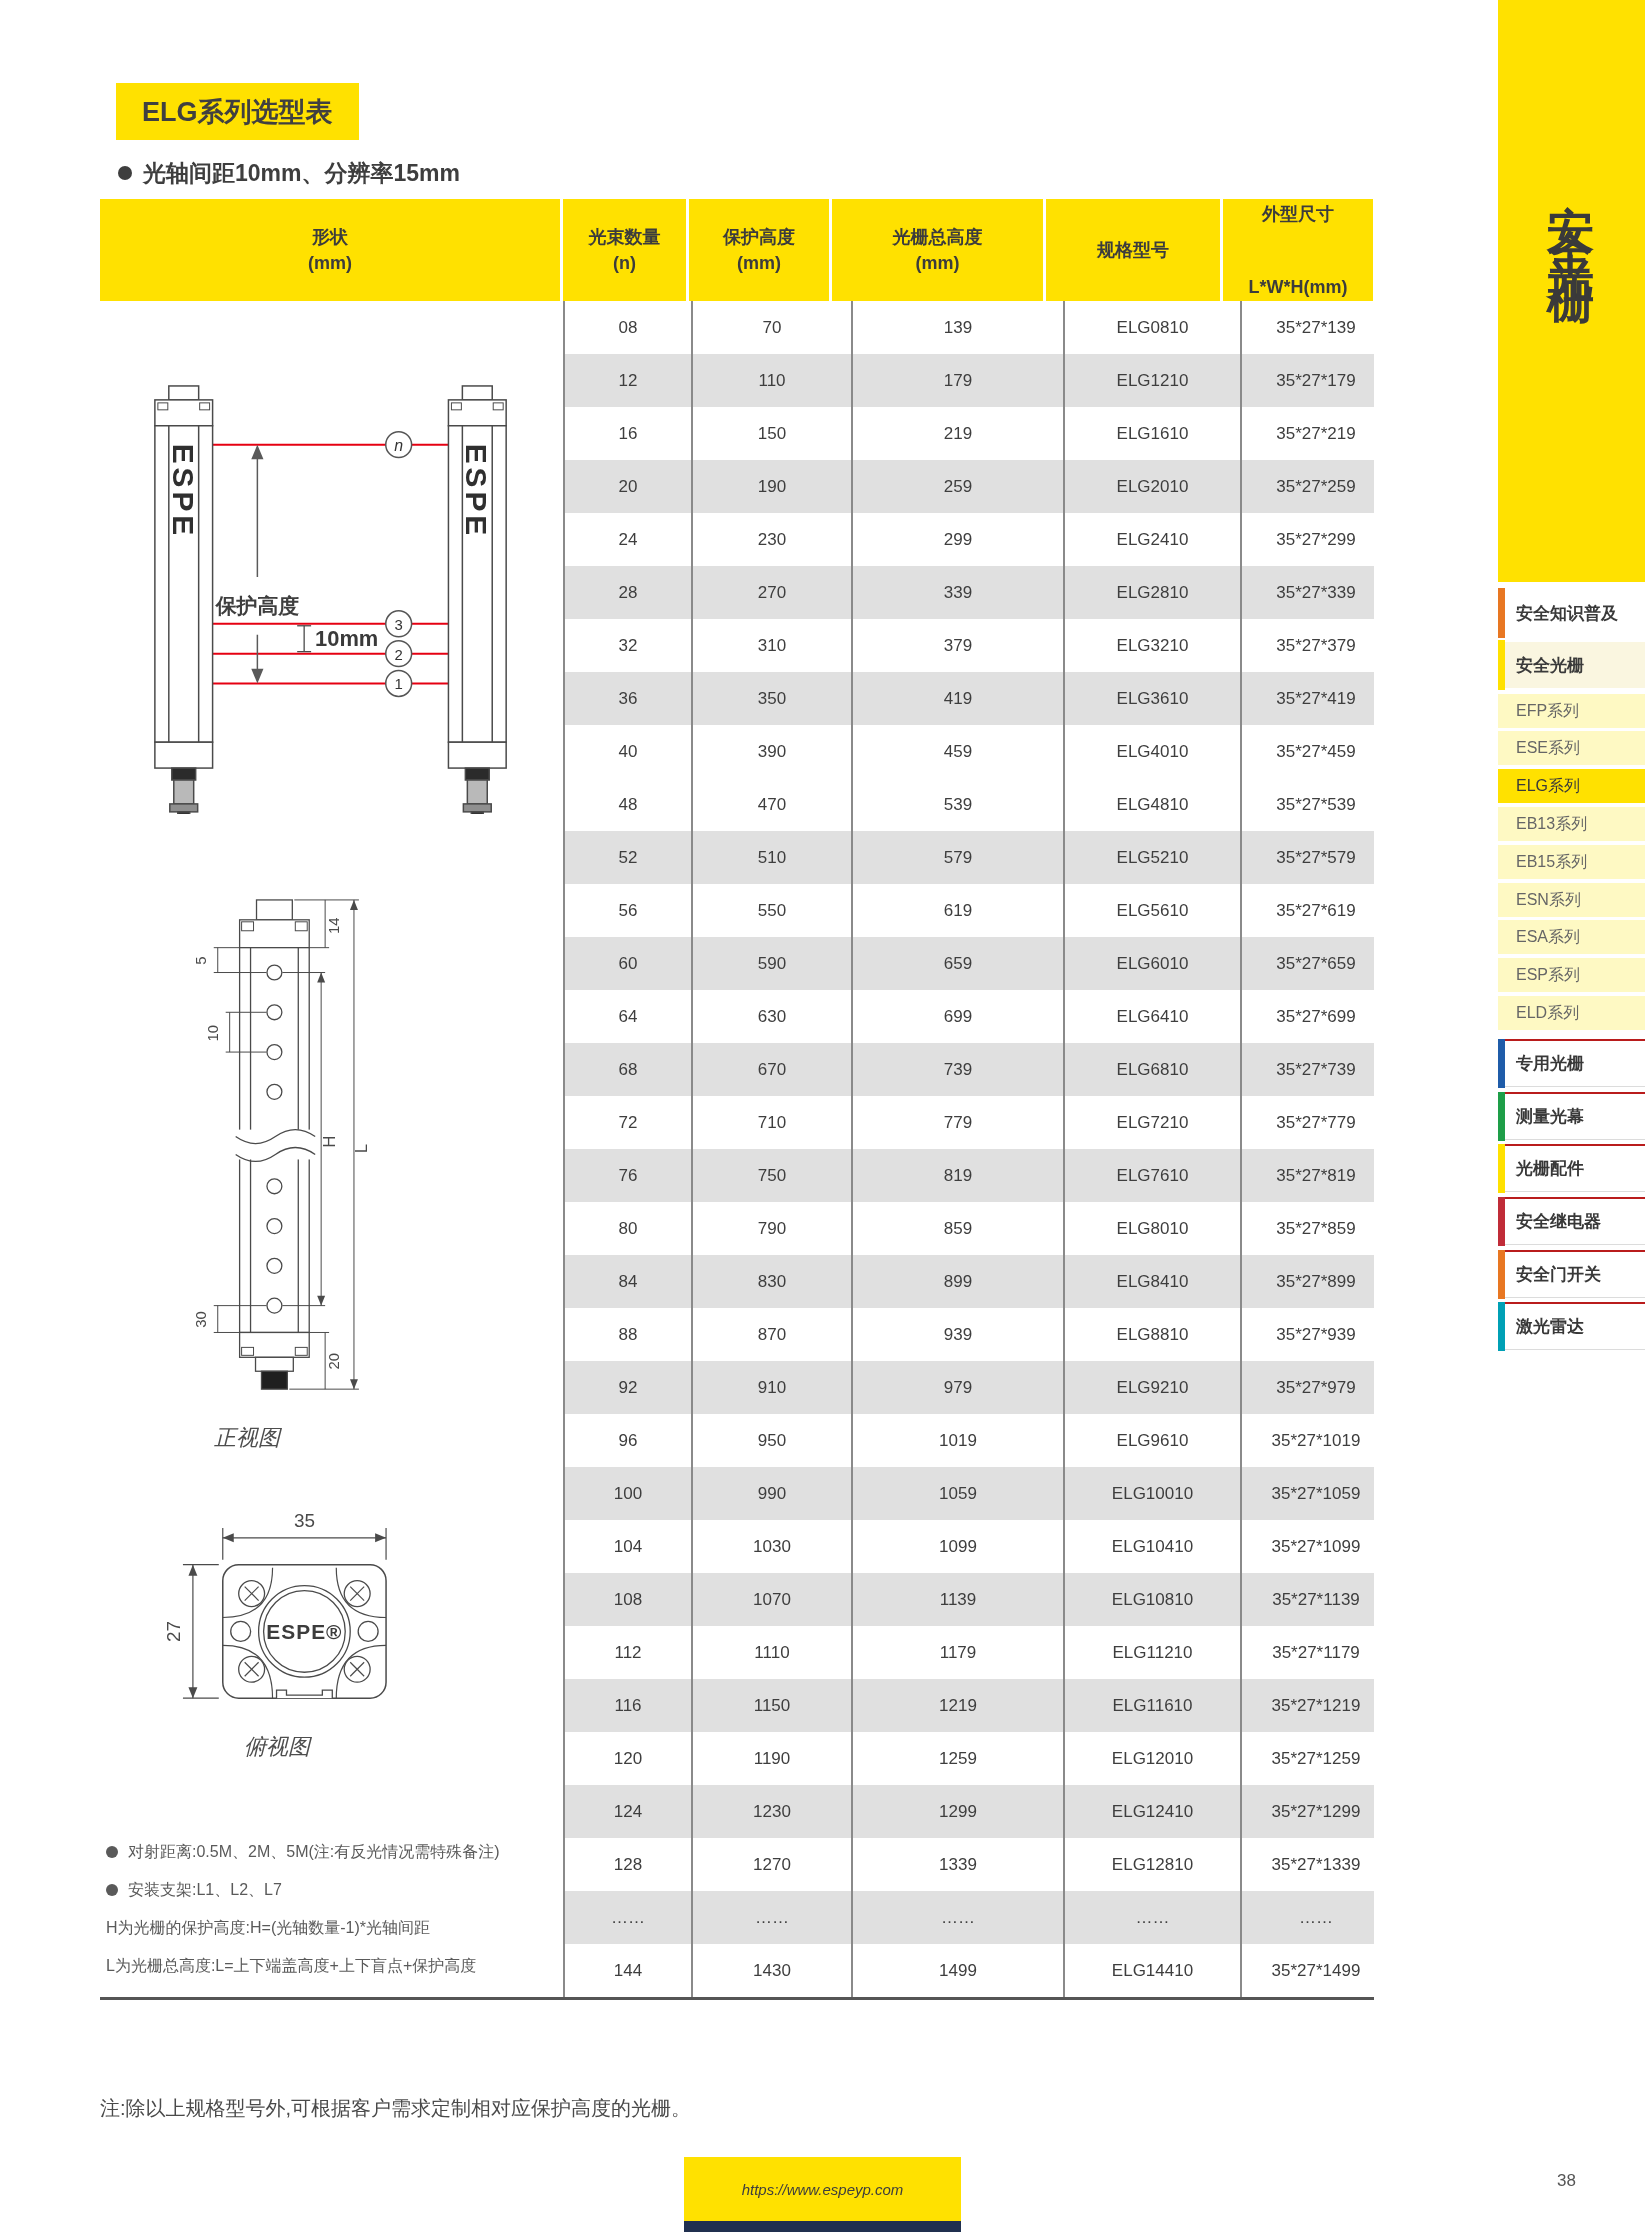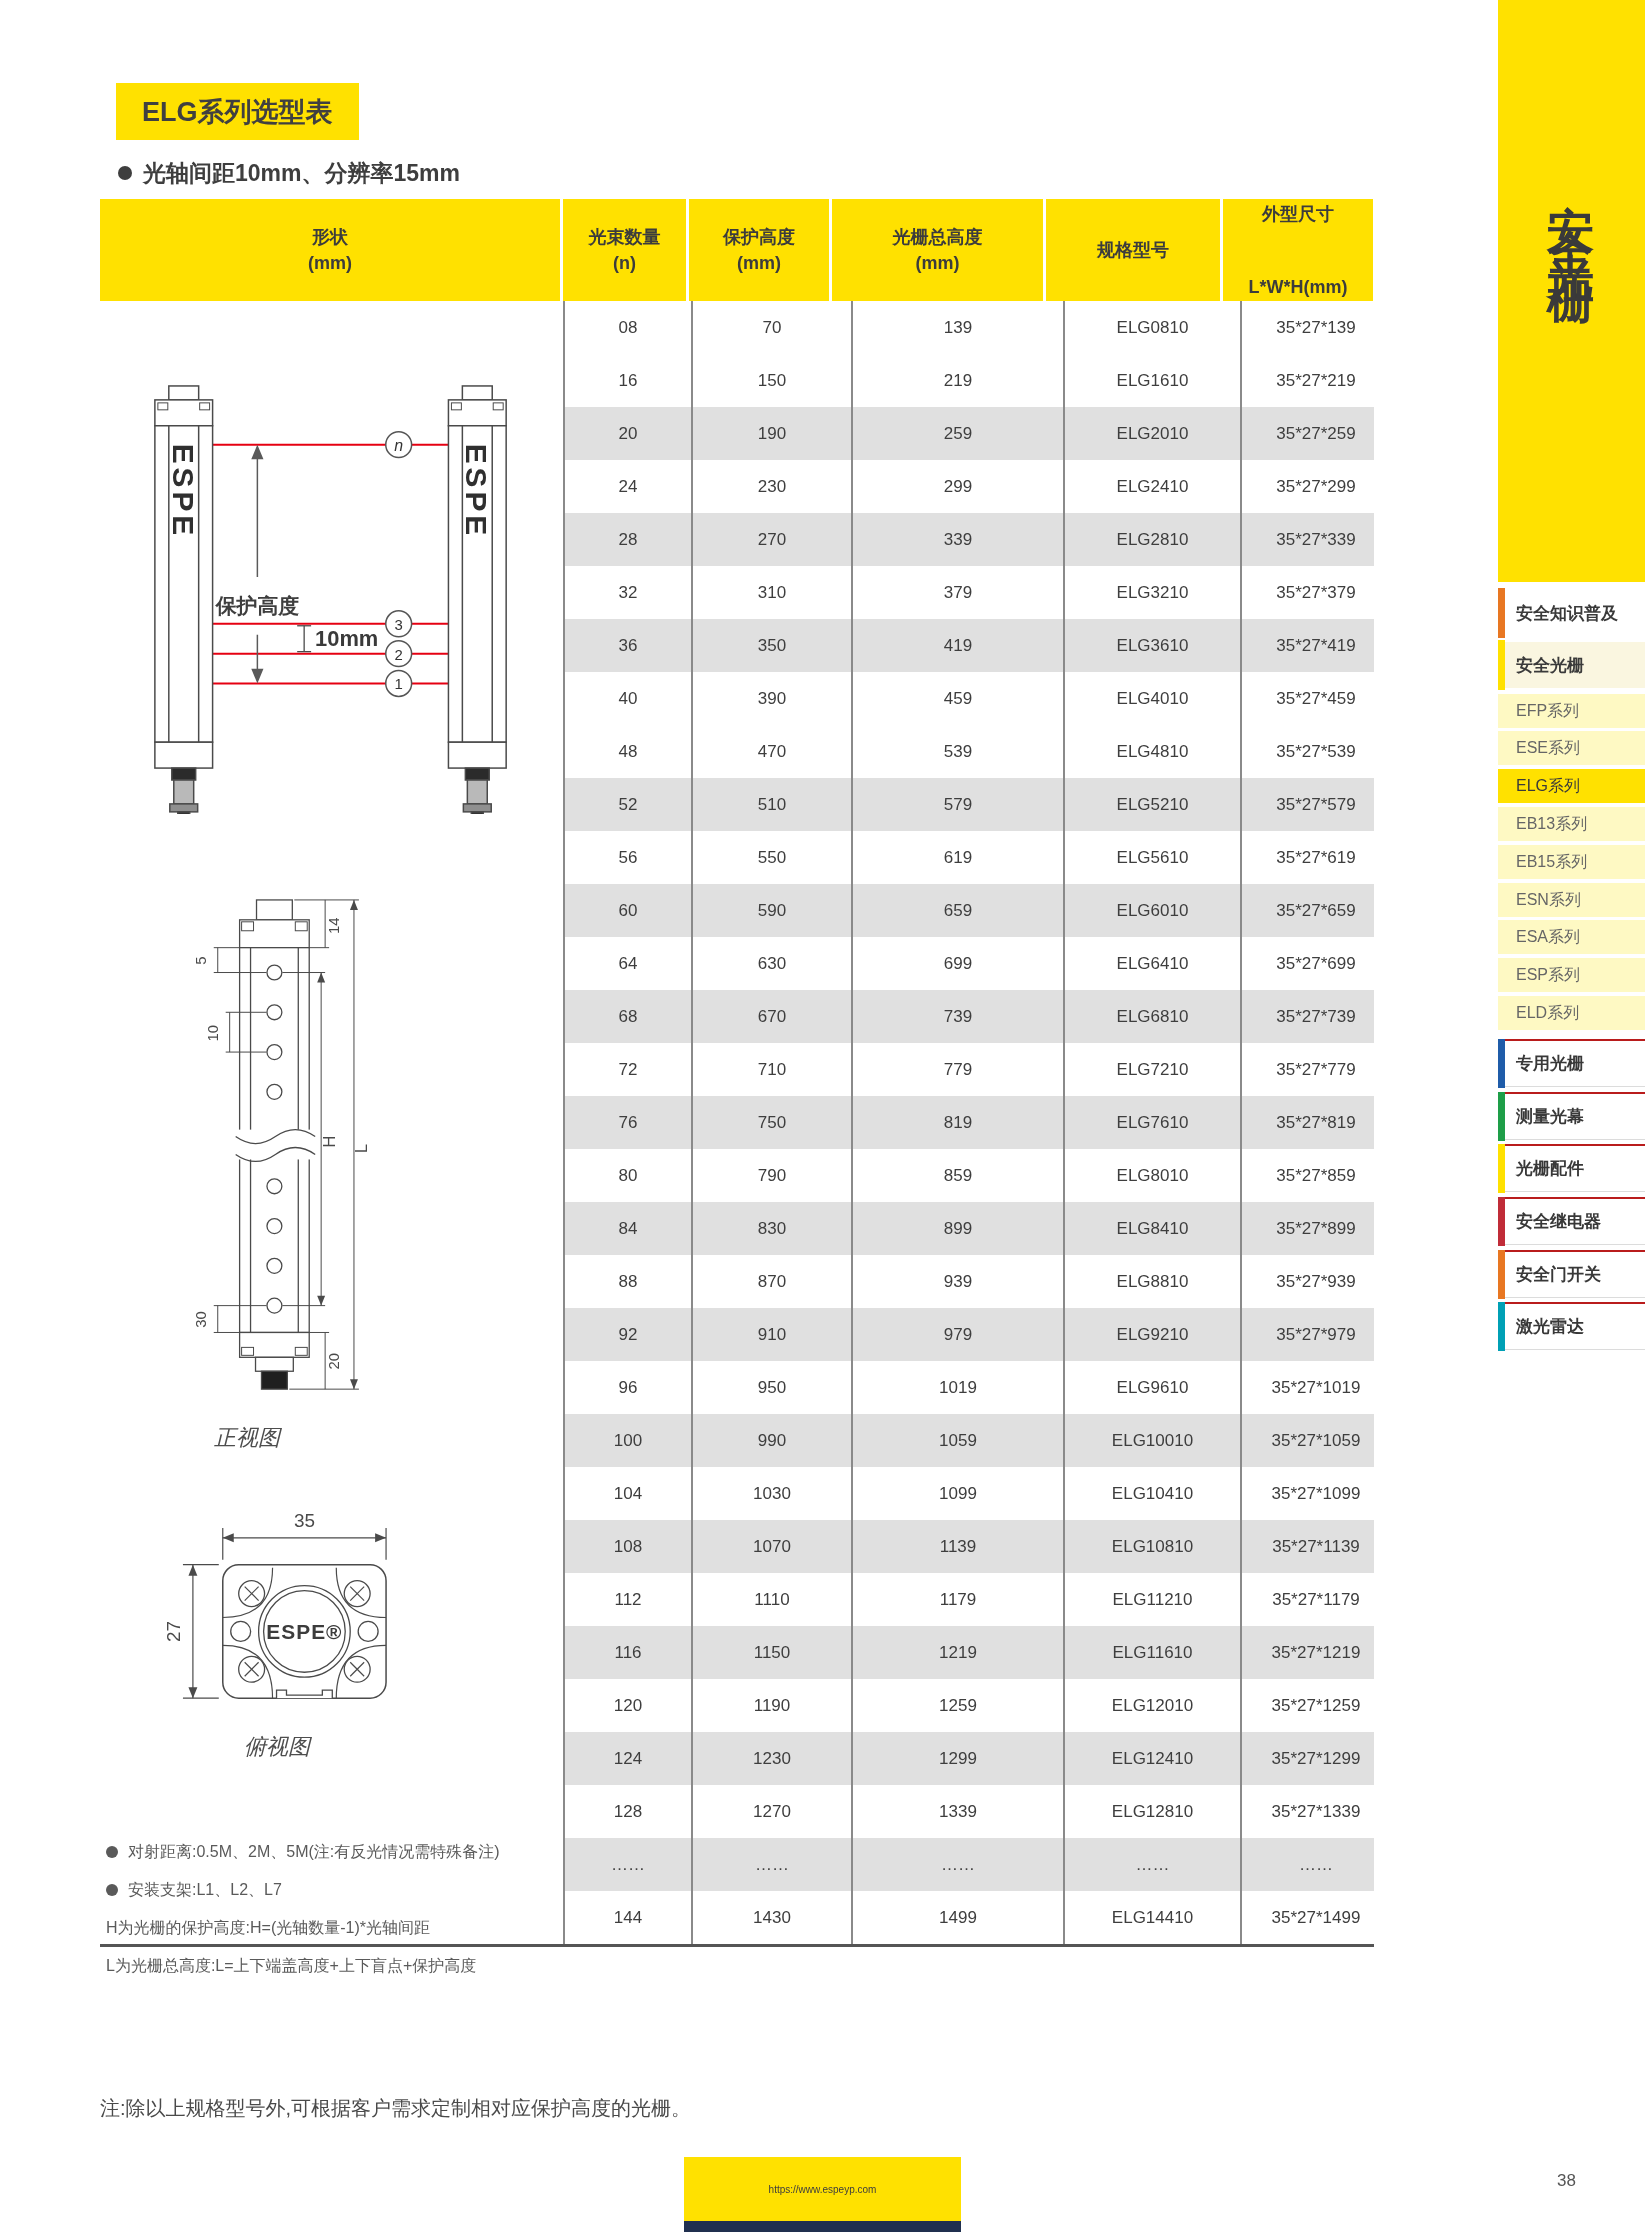--- a/index.html
+++ b/index.html
@@ -54,21 +54,21 @@
   .s-cat { height:48px; background:#fff; font-weight:bold; font-size:17px; color:#383838;
     border-top:2px solid #b91c1c; border-bottom:1px solid #dcdcdc; }
   .bar { position:absolute; left:0; top:-2px; bottom:-2px; width:7px; }
   .s-head .lbl, .s-cat .lbl { margin-left:18px; }
   .c-orange{background:#e87722}.c-yellow{background:#ffe100}.c-blue{background:#1f5ca9}
   .c-green{background:#1e9e48}.c-red{background:#c02c38}.c-teal{background:#00a0b5}
 
   
   .bottom-note { position:absolute; left:100px; top:2095px; font-size:20px; color:#4a4a4a; }
   .url-box { position:absolute; left:684px; top:2157px; width:277px; height:64px; background:#ffe100;
-    display:flex; align-items:center; justify-content:center; font-size:10px; color:#3d3d3d; }
+    display:flex; align-items:center; justify-content:center; font-size:15px; color:#3d3d3d;font-style:italic; }
   .navy-bar { position:absolute; left:684px; top:2221px; width:277px; height:12px; background:#20304f; }
   .page-num { position:absolute; left:1557px; top:2171px; width:50px; font-size:17px; color:#555; }
 </style>
 </head>
 <body>
 
 <div class="page">
 
   <div class="title-box">ELG系列选型表</div>
   <div class="subtitle">
@@ -312,20 +312,27 @@
       </div>
 
       <div class="rows-col">
           <div class="trow">
             <div class="tcell">08</div>
             <div class="tcell">70</div>
             <div class="tcell">139</div>
             <div class="tcell">ELG0810</div>
             <div class="tcell">35*27*139</div>
           </div>
+          <div class="trow alt">
+            <div class="tcell">12</div>
+            <div class="tcell">110</div>
+            <div class="tcell">179</div>
+            <div class="tcell">ELG1210</div>
+            <div class="tcell">35*27*179</div>
+          </div>
           <div class="trow">
             <div class="tcell">16</div>
             <div class="tcell">150</div>
             <div class="tcell">219</div>
             <div class="tcell">ELG1610</div>
             <div class="tcell">35*27*219</div>
           </div>
           <div class="trow alt">
             <div class="tcell">20</div>
             <div class="tcell">190</div>

